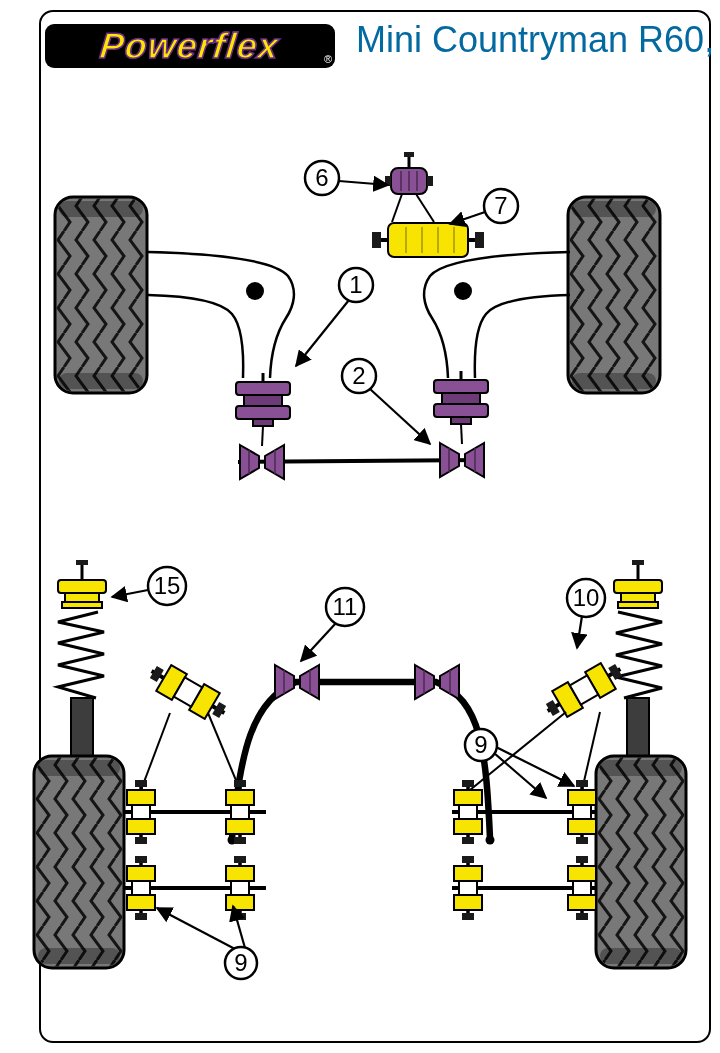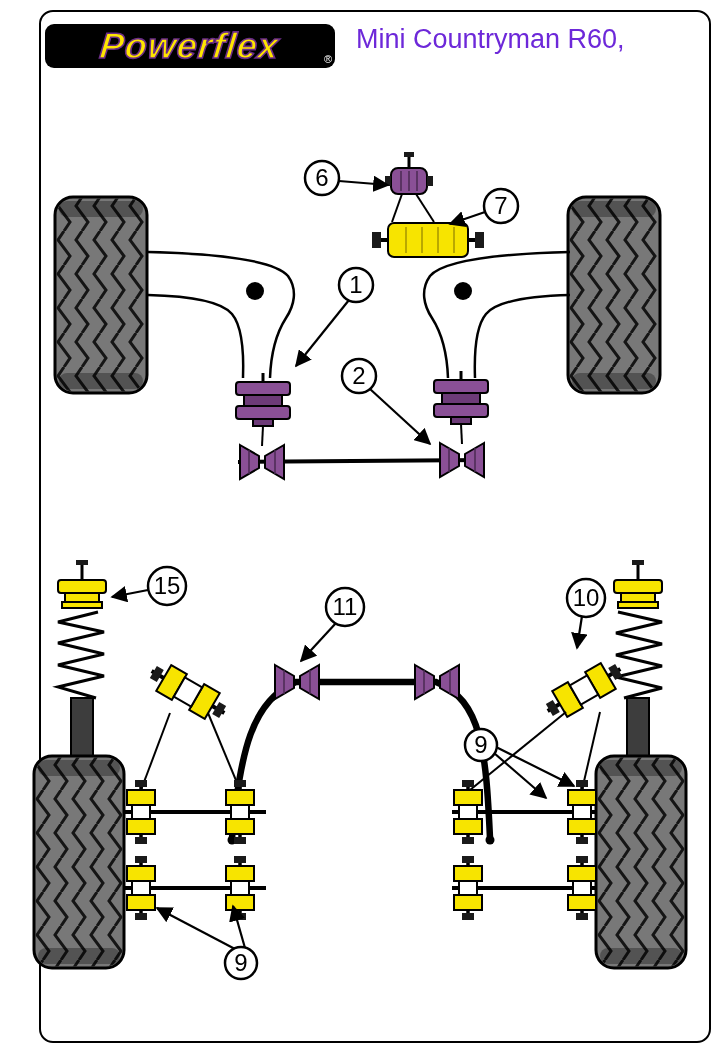--- a/index.html
+++ b/index.html
@@ -7,21 +7,21 @@
         font-family:"Liberation Sans",sans-serif;}
   .frame{position:absolute;left:39px;right:9px;top:10px;bottom:10px;
          border:2.5px solid #000;border-radius:14px;}
   .logo-box{position:absolute;left:45px;top:24px;width:290px;height:44px;background:#000;
             border-radius:9px;display:flex;align-items:center;justify-content:center;}
   .logo-text{font-style:italic;font-weight:bold;font-size:36px;line-height:36px;
              color:var(--logo-yellow,#ffe600);
              -webkit-text-stroke:1.6px var(--logo-purple,#6b2d87);
              letter-spacing:1px;transform:skewX(-6deg);}
   .logo-reg{position:absolute;right:3px;bottom:3px;color:#fff;font-size:11px;line-height:11px;}
-  .title{position:absolute;left:356px;top:24px;color:#6d28d9;font-size:27px;line-height:31px;}
+  .title{position:absolute;left:356px;top:24px;color:#0369a1;font-size:36px;line-height:31px;}
   svg{position:absolute;left:0;top:0;}
   .c-purple{fill:var(--bush-purple,#8a5096);}
   .c-purple-d{fill:var(--bush-purple-dark,#6d3b78);}
   .c-yellow{fill:var(--bush-yellow,#f7e400);}
   .c-tire{fill:var(--tire-gray,#787878);}
   .outline{fill:none;stroke:#000;stroke-width:2.5;}
   .thin{fill:none;stroke:#000;stroke-width:2;}
   .shaft{stroke:#000;stroke-width:4;}
   .arrow{stroke:#000;stroke-width:2.2;fill:none;}
   .callout-circle{fill:#fff;stroke:#000;stroke-width:2.5;}

